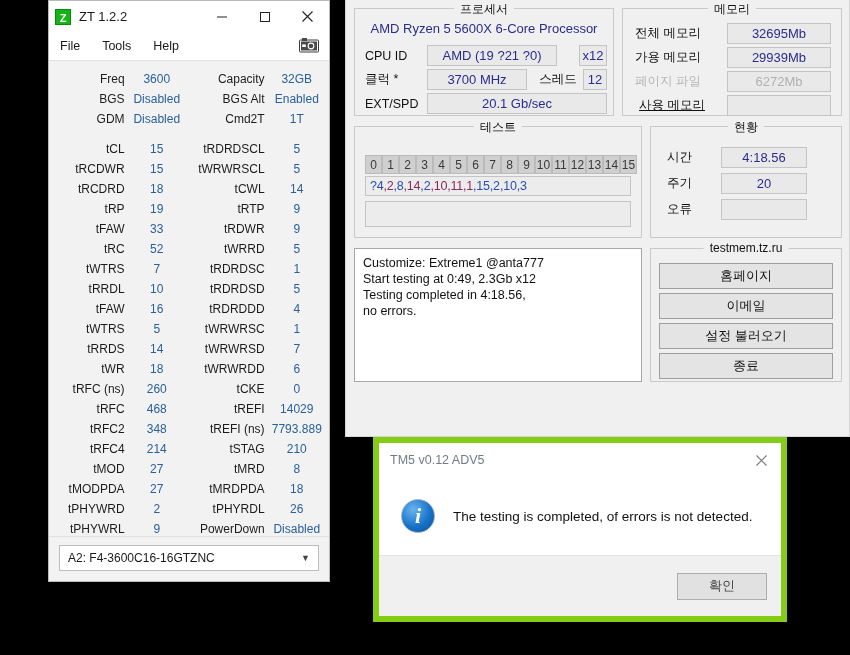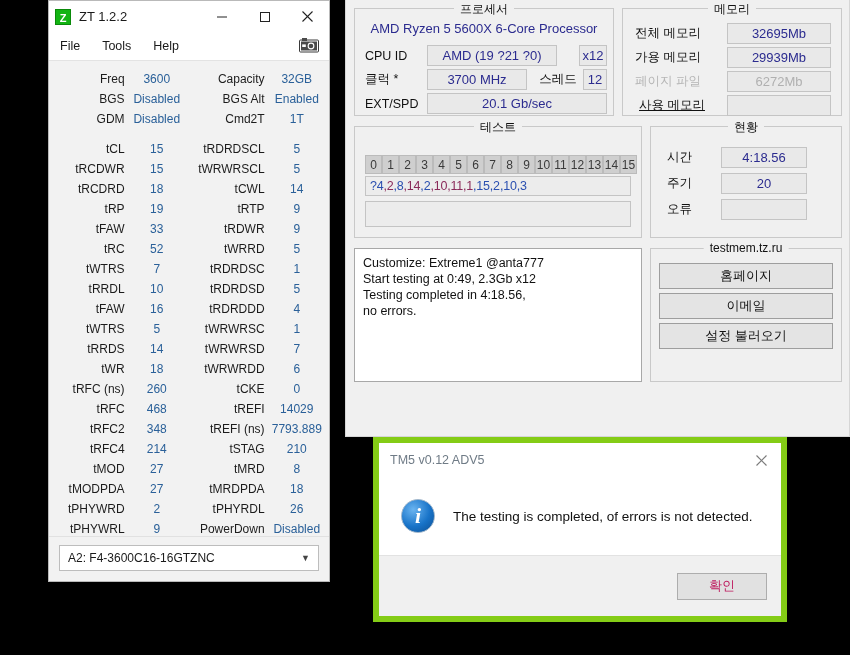--- a/index.html
+++ b/index.html
@@ -281,21 +281,21 @@
     align-items: center;
     justify-content: flex-end;
     padding-right: 14px;
     flex: none;
   }
   #dlg-ok {
     width: 90px; height: 27px;
     background: #e1e1e1;
     border: 1px solid #adadad;
     box-sizing: border-box;
-    font-size: 13px; color: #be185d;
+    font-size: 13px; color: #404040;
     display: flex; align-items: center; justify-content: center;
   }
 </style>
 </head>
 <body>
 
 <div id="zt-window">
 
   <div id="zt-titlebar">
     <div id="zt-logo">Z</div>
@@ -595,20 +595,21 @@
     <div>Testing completed in 4:18.56,</div>
     <div>no errors.</div>
   </div>
 
   <div class="gbox" id="links-box">
     <div class="legend">testmem.tz.ru</div>
     <div style="padding-top:14px;">
       <div class="tbtn">홈페이지</div>
       <div class="tbtn">이메일</div>
       <div class="tbtn">설정 불러오기</div>
+      <div class="tbtn">종료</div>
     </div>
   </div>
 </div>
 
 <div id="dlg">
   <div id="dlg-title">
     <div class="t">TM5 v0.12 ADV5</div>
     <div class="win-btn" style="width:40px;height:34px;">
       <svg width="13" height="13" viewBox="0 0 13 13">
         <line x1="1.5" y1="1.5" x2="11.5" y2="11.5" stroke="#7a7a7a" stroke-width="1.1"></line>

